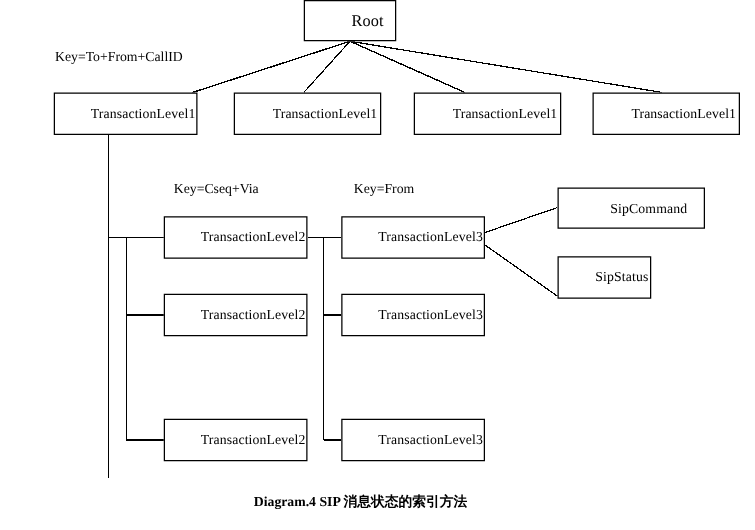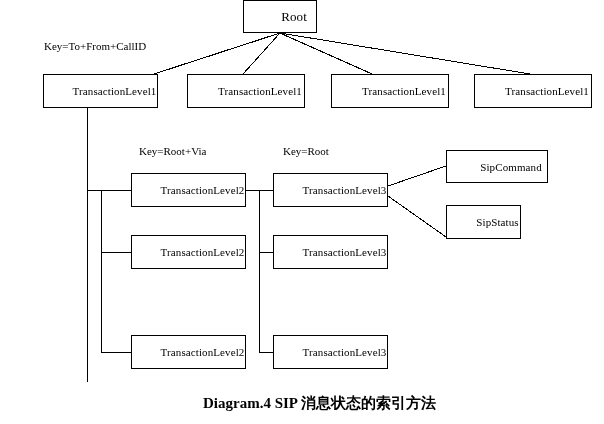--- a/index.html
+++ b/index.html
@@ -43,21 +43,21 @@
   .keylabel {
     position: absolute;
     font-family: "Liberation Serif", "DejaVu Serif", serif;
     font-size: 11px;
     color: #000000;
     white-space: nowrap;
   }
   .caption {
     position: absolute;
     font-family: "Liberation Serif", "DejaVu Serif", serif;
-    font-size: 15px;
+    font-size: 11px;
     font-weight: bold;
     color: #000000;
     white-space: nowrap;
     text-align: right;
   }
 </style>
 </head>
 <body>
 
 <div id="page">
@@ -95,22 +95,22 @@
   <div class="node" style="left:474px; top:74px; width:118px; height:34px;">TransactionLevel1</div>
 
   <div class="node" style="left:131px; top:173px; width:115px; height:34px;">TransactionLevel2</div>
   <div class="node" style="left:131px; top:235px; width:115px; height:34px;">TransactionLevel2</div>
   <div class="node" style="left:131px; top:335px; width:115px; height:34px;">TransactionLevel2</div>
 
   <div class="node" style="left:273px; top:173px; width:115px; height:34px;">TransactionLevel3</div>
   <div class="node" style="left:273px; top:235px; width:115px; height:34px;">TransactionLevel3</div>
   <div class="node" style="left:273px; top:335px; width:115px; height:34px;">TransactionLevel3</div>
 
-  <div class="node" style="left:446px; top:150px; width:102px; height:33px;">SipCommand</div>
+  <div class="node" style="left:446px; top:150px; width:118px; height:33px;">SipCommand</div>
   <div class="node" style="left:446px; top:205px; width:75px; height:34px;">SipStatus</div>
 
   <div class="keylabel" style="left:10px; top:40px;margin-left:34px;">Key=To+From+CallID</div>
-  <div class="keylabel" style="left:139px; top:145px;">Key=Root+Via</div>
-  <div class="keylabel" style="left:283px; top:145px;">Key=Root</div>
+  <div class="keylabel" style="left:139px; top:145px;">Key=Cseq+Via</div>
+  <div class="keylabel" style="left:283px; top:145px;">Key=From</div>
 
   <div class="caption" style="left:203px; top:394px;">Diagram.4 SIP 消息状态的索引方法</div>
 
 </div>
 
 </body></html>

